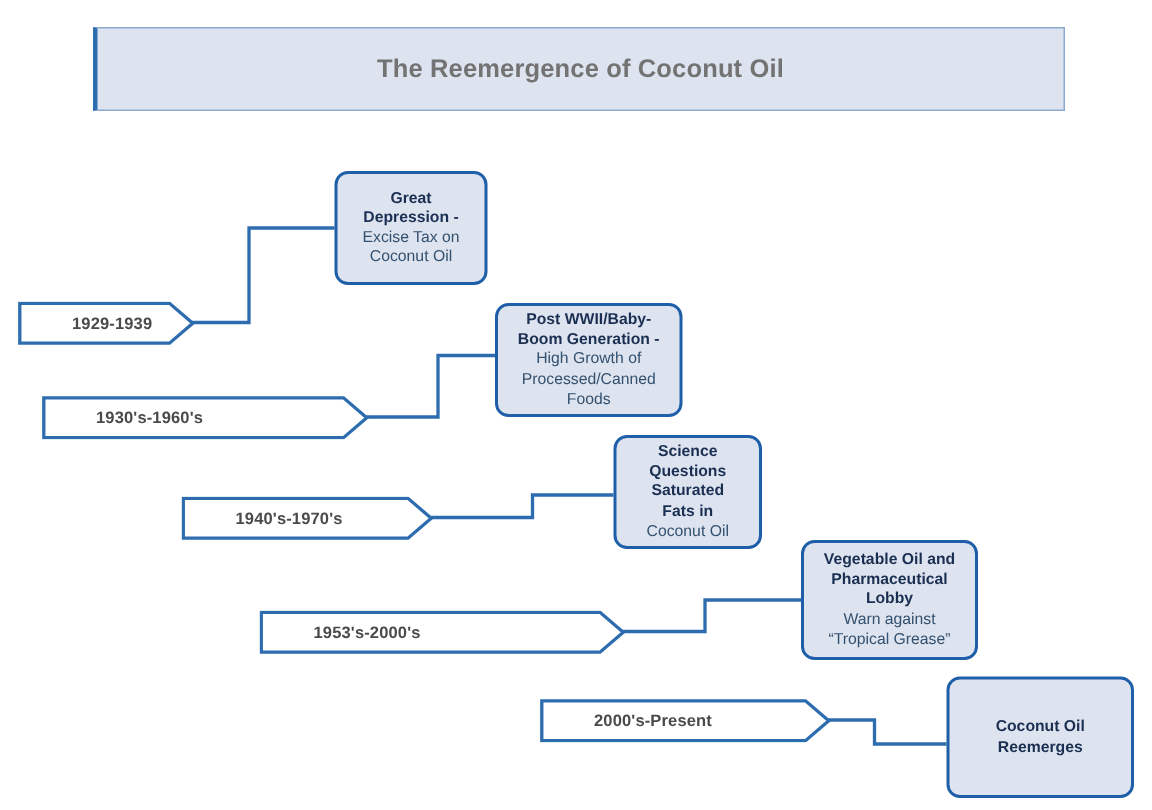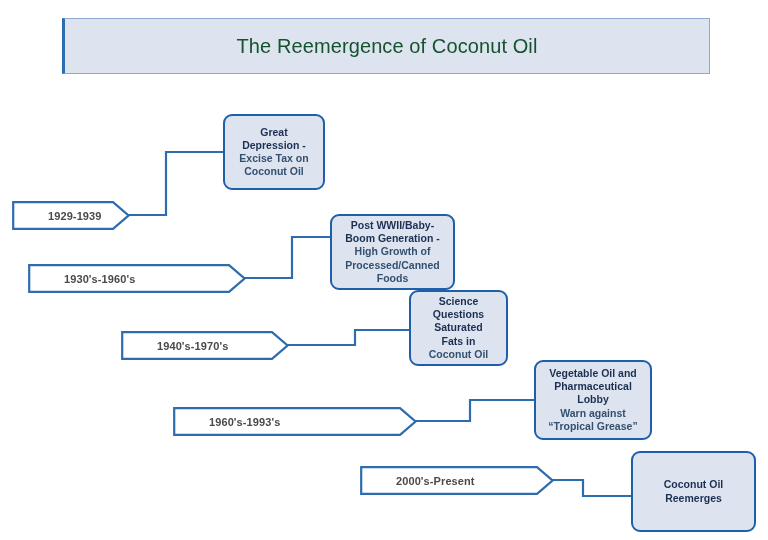--- a/index.html
+++ b/index.html
@@ -33,23 +33,23 @@
     height: 56px;
     background: #dde4f0;
     border: 1px solid #8ea9cf;
     border-left: 3px solid #2e6cb0;
     box-sizing: border-box;
     display: flex;
     align-items: center;
     justify-content: center;
   }
   .title-text {
-    font-size: 20px;
-    font-weight: normal;
-    color: #14532d;
+    font-size: 17px;
+    font-weight: bold;
+    color: #737373;
     letter-spacing: 0.1px;
   }
 
   
   .event-box {
     position: absolute;
     background: #dde4f0;
     border: 2px solid #1f5ea8;
     border-radius: 9px;
     box-sizing: border-box;
@@ -62,21 +62,21 @@
   }
   .event-title {
     font-size: 10.5px;
     font-weight: bold;
     color: #1b2f52;
     line-height: 13.2px;
     white-space: pre-line;
   }
   .event-desc {
     font-size: 10.5px;
-    font-weight: bold;
+    font-weight: normal;
     color: #33506f;
     line-height: 13.2px;
     white-space: pre-line;
   }
 
   
   .period {
     position: absolute;
     display: flex;
     align-items: center;
@@ -139,38 +139,38 @@
   <svg width="168" height="29" viewBox="0 0 168 29">
     <polygon points="1.2,1.2 151,1.2 166.5,14.5 151,27.8 1.2,27.8" fill="#ffffff" stroke="#2e6cb0" stroke-width="2.2" stroke-linejoin="miter"></polygon>
   </svg>
   <span class="period-label">1940's-1970's</span>
 </div>
 
 <div class="period" style="left:173px; top:407px; width:244px; height:29px;">
   <svg width="244" height="29" viewBox="0 0 244 29">
     <polygon points="1.2,1.2 227,1.2 242.5,14.5 227,27.8 1.2,27.8" fill="#ffffff" stroke="#2e6cb0" stroke-width="2.2" stroke-linejoin="miter"></polygon>
   </svg>
-  <span class="period-label">1960's-1993's</span>
+  <span class="period-label">1953's-2000's</span>
 </div>
 
 <div class="period" style="left:348px; top:466px; width:194px; height:29px;margin-left:12px;">
   <svg width="194" height="29" viewBox="0 0 194 29">
     <polygon points="1.2,1.2 177,1.2 192.5,14.5 177,27.8 1.2,27.8" fill="#ffffff" stroke="#2e6cb0" stroke-width="2.2" stroke-linejoin="miter"></polygon>
   </svg>
   <span class="period-label">2000's-Present</span>
 </div>
 
 <div class="event-box" style="left:223px; top:114px; width:102px; height:76px;">
   <div class="event-title">Great
 Depression -</div>
   <div class="event-desc">Excise Tax on
 Coconut Oil</div>
 </div>
 
-<div class="event-box" style="left:330px; top:202px; width:125px; height:76px;margin-top:12px;">
+<div class="event-box" style="left:330px; top:202px; width:125px; height:76px;">
   <div class="event-title">Post WWII/Baby-
 Boom Generation -</div>
   <div class="event-desc">High Growth of
 Processed/Canned
 Foods</div>
 </div>
 
 <div class="event-box" style="left:409px; top:290px; width:99px; height:76px;">
   <div class="event-title">Science
 Questions

